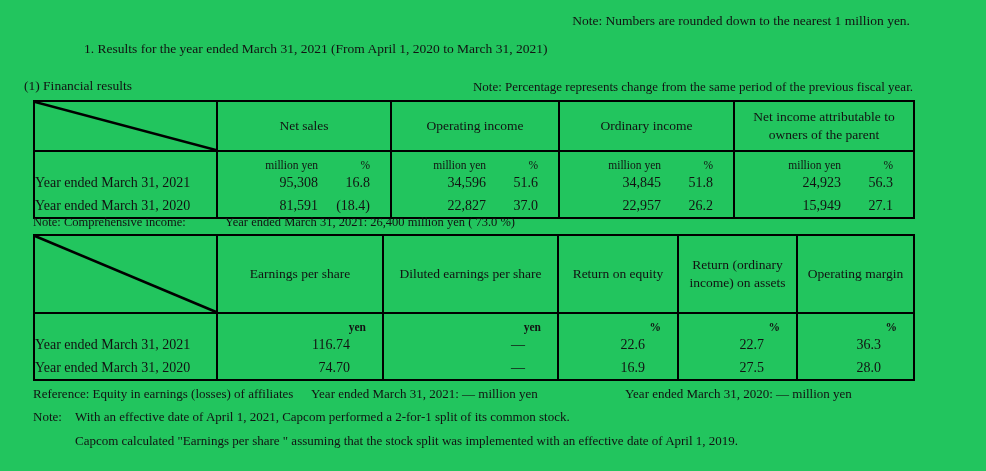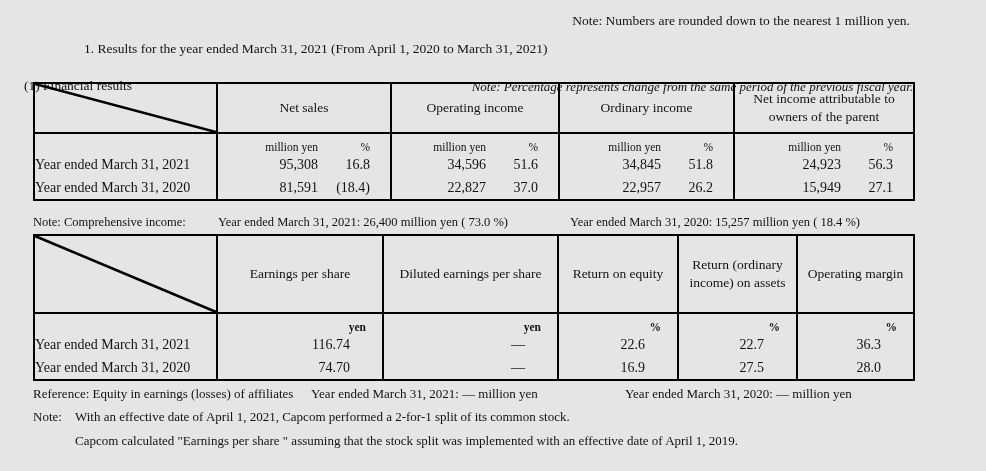--- a/index.html
+++ b/index.html
@@ -2,29 +2,29 @@
 <html><head>
 <meta charset="utf-8">
 <style>
   html,body{margin:0;padding:0;background:#ffffff;}
   body{
     width:986px;height:471px;
     font-family:"Liberation Serif", serif;
     color:#121212;
     -webkit-font-smoothing:antialiased;
   }
-  .page{position:relative;width:986px;height:471px;background:#e5e5e5;overflow:hidden;}
+  .page{position:relative;width:986px;height:471px;background:#22c55e;overflow:hidden;}
 
   .top-note{position:absolute;top:13px;right:76px;font-size:13.5px;}
   .section-title{position:absolute;top:41px;left:36px;font-size:13.5px;margin-left:48px;}
   .subsection-title{position:absolute;top:78px;left:24px;font-size:13.5px;}
-  .percentage-note{position:absolute;top:79px;right:73px;font-size:13px;font-style:italic;}
+  .percentage-note{position:absolute;top:79px;right:73px;font-size:13px;}
 
   table{border-collapse:collapse;table-layout:fixed;}
-  .fin-table{position:absolute;top:82px;left:33px;width:880px;border:2px solid #000;padding-left:8px;}
+  .fin-table{position:absolute;top:100px;left:33px;width:880px;border:2px solid #000;padding-left:8px;}
   .ind-table{position:absolute;top:234px;left:33px;width:880px;border:2px solid #000;}
   th,td{border-left:2px solid #000;border-right:2px solid #000;padding:0;margin:0;}
   tr.hdr th{
     border-bottom:2px solid #000;
     font-weight:normal;font-size:13.5px;text-align:center;
     line-height:1.3;vertical-align:middle;
   }
   .fin-table tr.hdr th{height:48px;}
   .ind-table tr.hdr th{height:76px;}
   th.diag{position:relative;}
@@ -36,21 +36,21 @@
 
   .cellflex{display:flex;align-items:flex-end;padding-right:20px;}
   .cellflex .num{flex:1;text-align:right;}
   .cellflex .pct{width:52px;text-align:right;}
 
   .ind-unit{text-align:right;padding-right:16px;font-weight:bold;}
   .ind-val{text-align:right;padding-right:32px;margin-left:12px;}
 
   .comp-note{position:absolute;top:215px;left:33px;width:880px;height:18px;font-size:12.5px;}
   .comp-note .lab{position:absolute;left:0;top:0;}
-  .comp-note .fy1{position:absolute;left:185px;top:0;text-align:center;}
+  .comp-note .fy1{position:absolute;left:192px;top:0;text-align:center;}
   .comp-note .fy2{position:absolute;left:537px;top:0;}
 
   .ref-note{position:absolute;top:386px;left:33px;width:920px;height:18px;font-size:13px;}
   .ref-note .lab{position:absolute;left:0;top:0;}
   .ref-note .fy1{position:absolute;left:278px;top:0;}
   .ref-note .fy2{position:absolute;left:592px;top:0;}
 
   .split-note{position:absolute;top:409px;left:33px;font-size:13px;}
   .split-note .lab{display:inline-block;width:42px;}
   .split-note2{position:absolute;top:433px;left:75px;font-size:13px;}
@@ -165,21 +165,20 @@
               <span class="pct">27.1</span>
             </div>
           </td>
     </tr>
   </tbody>
     </table>
 
   <div class="comp-note">
     <span class="lab">Note: Comprehensive income:</span>
     <span class="fy1">Year ended March 31, 2021:  26,400 million yen ( 73.0 %)</span>
-    <span class="fy2">Year ended March 31, 2020: 15,257 million yen ( 18.4 %)</span>
   </div>
 
   <table class="ind-table">
     <colgroup>
       <col style="width:183px">
         <col style="width:166px">
         <col style="width:175px">
         <col style="width:120px">
         <col style="width:119px">
         <col style="width:117px">

